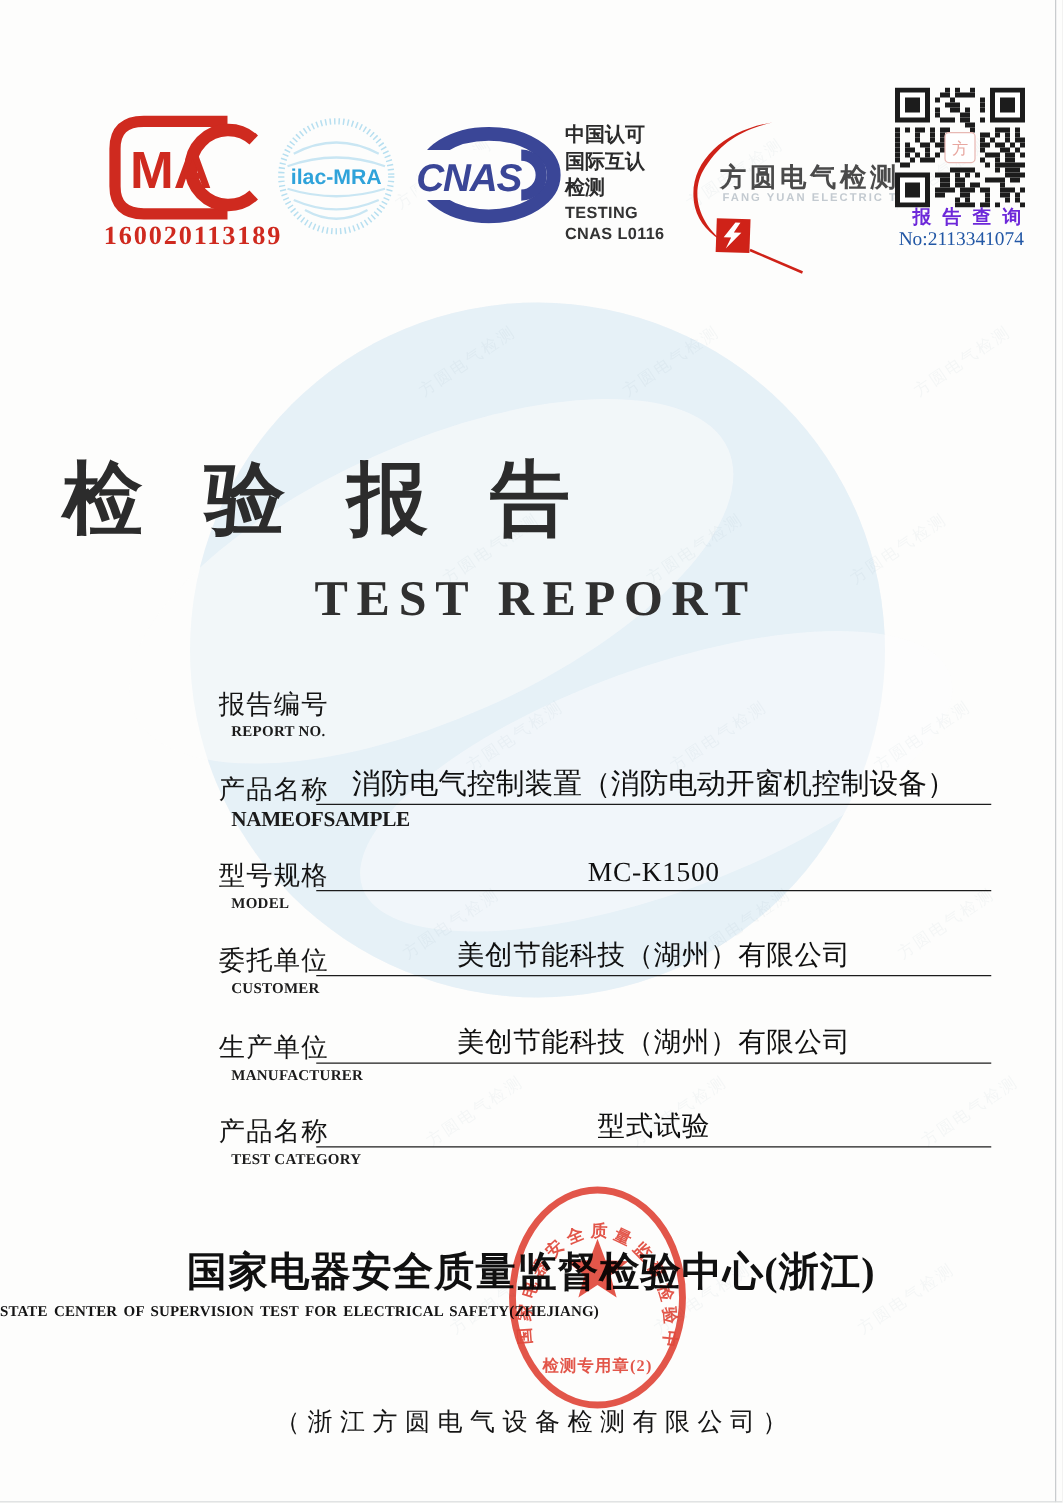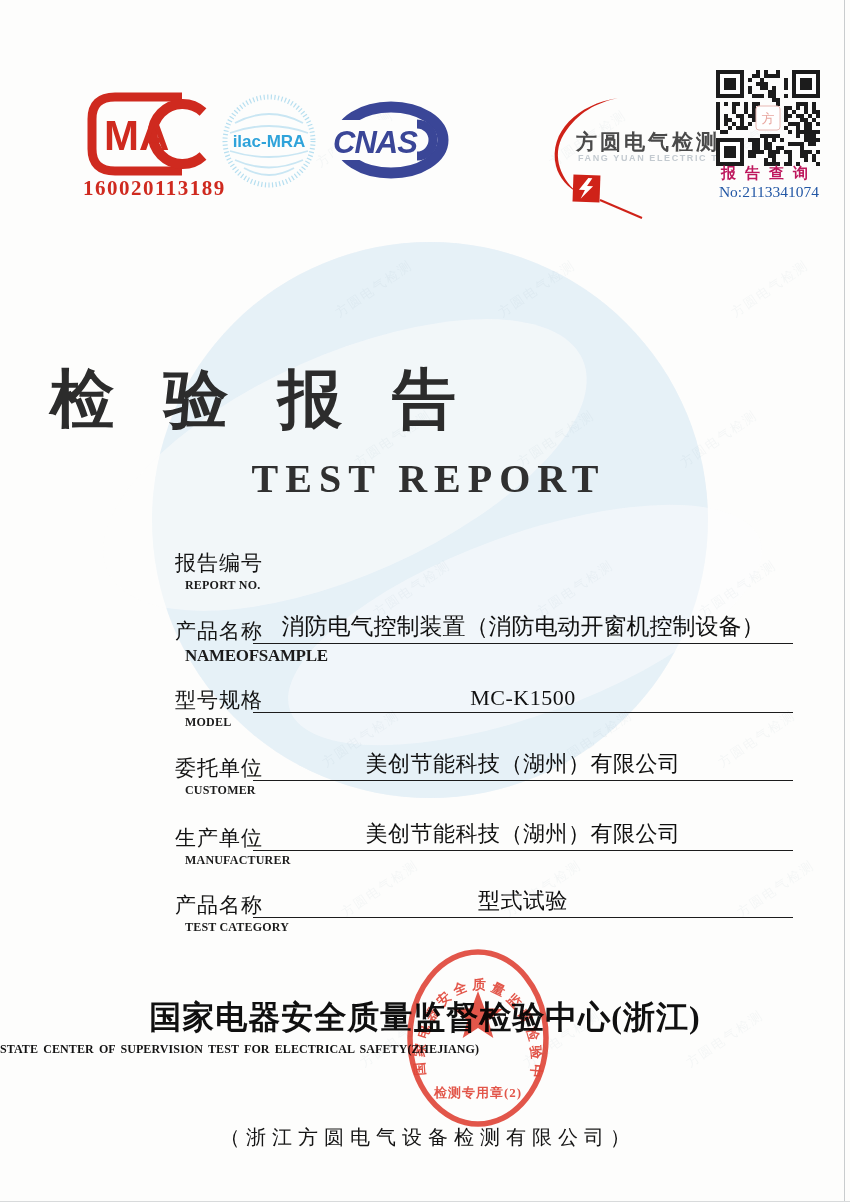--- a/index.html
+++ b/index.html
@@ -15,22 +15,22 @@
   .cma-num{left:83px;top:176px;font-family:Liberation Serif, serif;font-weight:bold;
         font-size:21px;letter-spacing:1.5px;color:var(--red);}
   .acc-text{left:452px;top:98px;line-height:21px;font-family:"Liberation Sans",sans-serif;
         font-size:16px;font-weight:600;color:#2b2b2b;}
   .acc-text .en{font-size:13px;font-weight:bold;line-height:17px;letter-spacing:0.3px;color:#333;}
   .fy-cn{left:576px;top:128px;font-size:21px;letter-spacing:3px;color:var(--brand-gray);
         font-weight:600;font-family:"Liberation Sans","Liberation Serif",sans-serif;}
   .fy-en{left:578px;top:153px;font-size:9px;letter-spacing:1.6px;color:var(--brand-light);
         font-family:"Liberation Sans",sans-serif;font-weight:bold;}
   
-  .qr-caption{left:712px;top:164px;width:114px;text-align:left;font-size:15px;font-weight:600;
-        letter-spacing:9px;padding-left:9px;box-sizing:border-box;color:#be185d;}
+  .qr-caption{left:712px;top:164px;width:114px;text-align:right;font-size:15px;font-weight:600;
+        letter-spacing:9px;padding-left:9px;box-sizing:border-box;color:#6d28d9;}
   .qr-number{left:710px;top:183px;width:118px;text-align:center;font-size:15.5px;
         color:var(--qr-number-blue);font-family:Liberation Serif, serif;}
   
   .title-cn{left:0;top:356px;width:100%;text-align:left;font-size:64px;font-weight:bold;
         letter-spacing:50px;padding-left:50px;box-sizing:border-box;color:#2c2c2c;}
   .title-en{left:0;top:455px;width:100%;text-align:center;font-size:40px;font-weight:600;
         letter-spacing:7px;padding-left:7px;box-sizing:border-box;color:#303030;}
   
   .frow{position:absolute;left:0;width:100%;height:58px;}
   .frow .zh{position:absolute;left:175px;top:12px;font-size:21px;letter-spacing:1px;color:#141414;}
@@ -106,20 +106,27 @@
   </svg>
 
   <svg class="abs" style="left:333px;top:101px;" width="116" height="78" viewBox="0 0 116 78">
     <ellipse cx="58" cy="39" rx="52" ry="33" fill="none" stroke="#3a4697" stroke-width="11"></ellipse>
     <rect x="0" y="19" width="58" height="40" fill="#fdfdfc"></rect>
     <circle cx="84" cy="39" r="16" fill="#fdfdfc"></circle>
     <path d="M84,23 A16,16 0 1 1 84,55" fill="none" stroke="#3a4697" stroke-width="9"></path>
     <text x="0" y="52" font-family="Liberation Sans,sans-serif" font-weight="900" font-style="italic" font-size="31" letter-spacing="-1" fill="#3a4697">CNAS</text>
   </svg>
 
+  <div class="abs acc-text">
+    <div>中国认可</div>
+    <div>国际互认</div>
+    <div>检测</div>
+    <div class="en">TESTING</div>
+    <div class="en">CNAS L0116</div>
+  </div>
 
   <svg class="abs" style="left:520px;top:78px;" width="130" height="145" viewBox="0 0 130 145">
     <path d="M98,20 C58,26 28,54 36,88 C39,100 48,110 60,116 C42,104 30,78 44,56 C58,34 76,25 98,20 Z" fill="#cf2218"></path>
     <g transform="rotate(2 66 110)">
       <rect x="53" y="97" width="27" height="27" fill="#cf2218"></rect>
       <polygon points="68,100 59,112 65,112 61,121 73,108 67,108 72,100" fill="#ffffff"></polygon>
     </g>
     <path d="M80,122 L122,140" stroke="#cf2218" stroke-width="2"></path>
   </svg>
   <div class="abs fy-cn">方圆电气检测</div>

